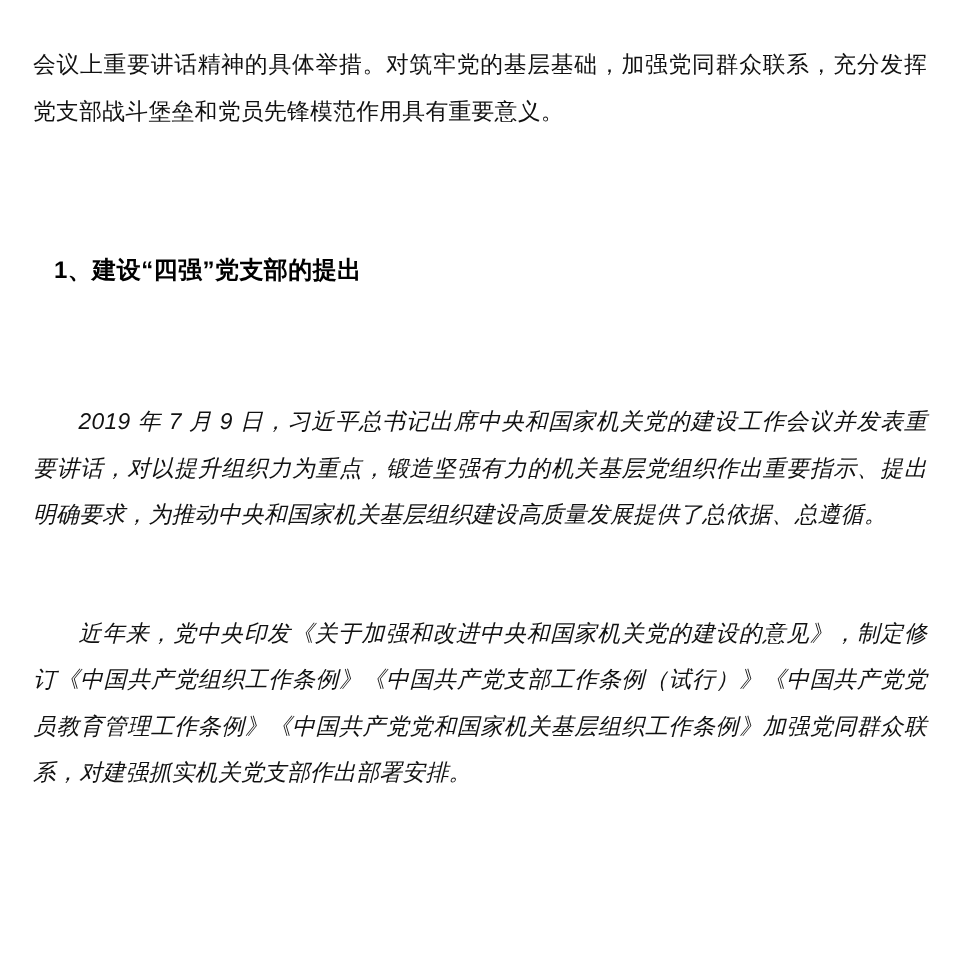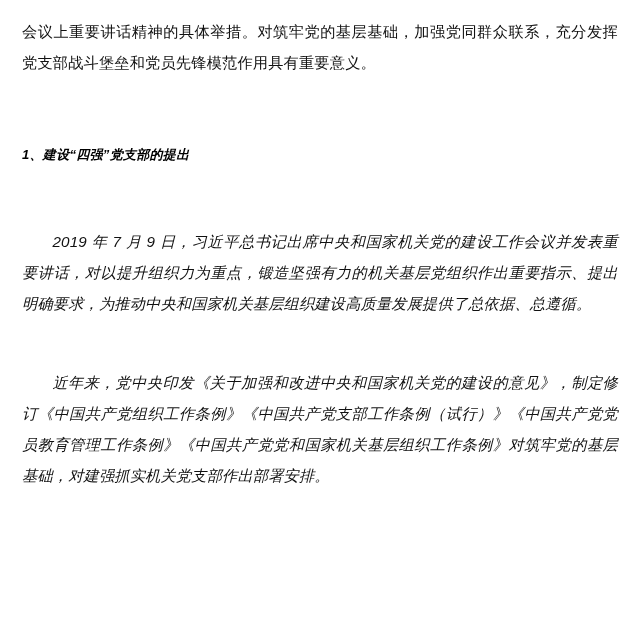--- a/index.html
+++ b/index.html
@@ -24,30 +24,29 @@
   .para {
     font-size: 15.2px;
     line-height: 31px;
     text-align: justify;
     text-justify: inter-ideograph;
     letter-spacing: 0.2px;
     margin: 0;
     color: #111111;
   }
   .para.first {
-    margin-top: 2px;
+    margin-top: 14px;
   }
   .heading {
-    font-size: 13px;
+    font-size: 16px;
     font-weight: bold;
     line-height: 30px;
-    margin: 0;
+    margin: 14px;
     color: #000000;
     letter-spacing: 0.3px;
-    font-style: italic;
   }
   .spacer-lg { height: 62px; }
   .spacer-md { height: 56px; }
   .spacer-sm { height: 48px; }
   .indent {
     text-indent: 2em;
     font-style: italic;
   }
 </style>
 </head>
@@ -60,15 +59,15 @@
   <div class="spacer-lg"></div>
 
   <h2 class="heading">1、建设“四强”党支部的提出</h2>
 
   <div class="spacer-md"></div>
 
   <p class="para indent">2019 年 7 月 9 日，习近平总书记出席中央和国家机关党的建设工作会议并发表重要讲话，对以提升组织力为重点，锻造坚强有力的机关基层党组织作出重要指示、提出明确要求，为推动中央和国家机关基层组织建设高质量发展提供了总依据、总遵循。</p>
 
   <div class="spacer-sm"></div>
 
-  <p class="para indent">近年来，党中央印发《关于加强和改进中央和国家机关党的建设的意见》，制定修订《中国共产党组织工作条例》《中国共产党支部工作条例（试行）》《中国共产党党员教育管理工作条例》《中国共产党党和国家机关基层组织工作条例》对筑牢党的基层基础，对建强抓实机关党支部作出部署安排。</p>
+  <p class="para indent">近年来，党中央印发《关于加强和改进中央和国家机关党的建设的意见》，制定修订《中国共产党组织工作条例》《中国共产党支部工作条例（试行）》《中国共产党党员教育管理工作条例》《中国共产党党和国家机关基层组织工作条例》加强党同群众联系，对建强抓实机关党支部作出部署安排。</p>
 
 </div>
 
 </body></html>

